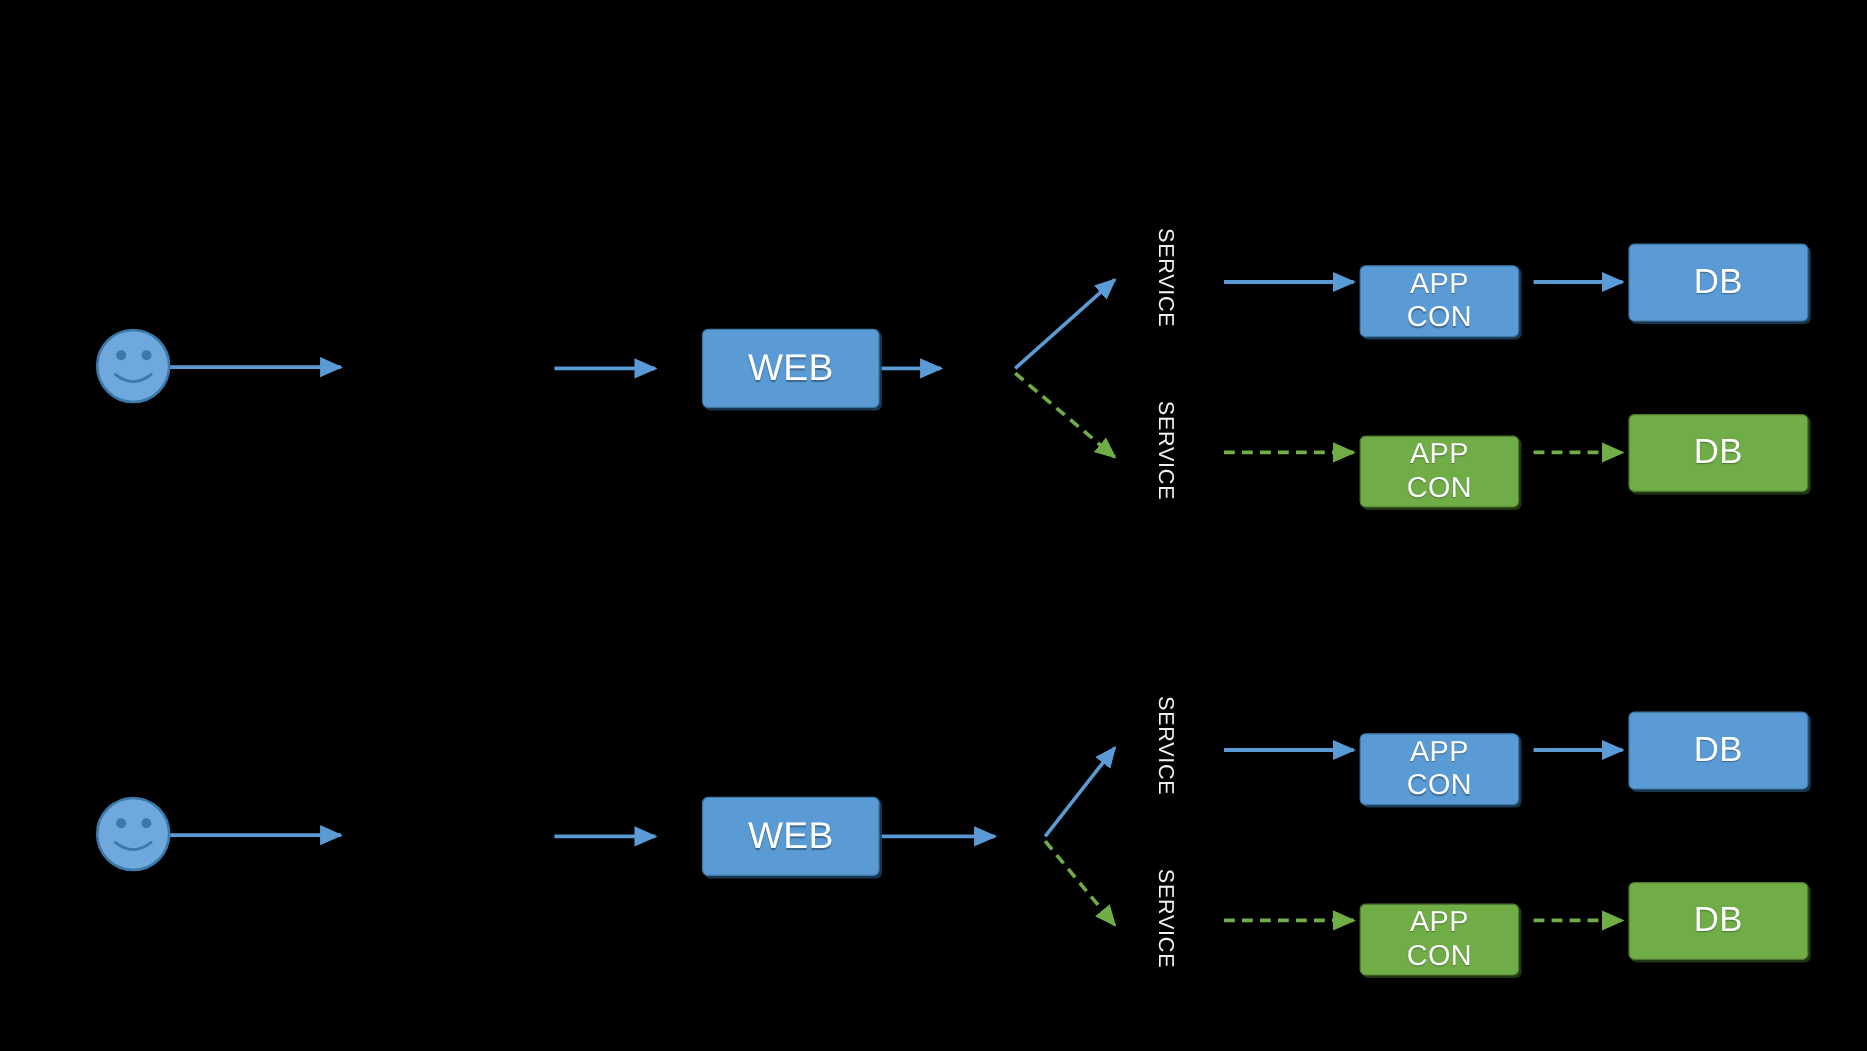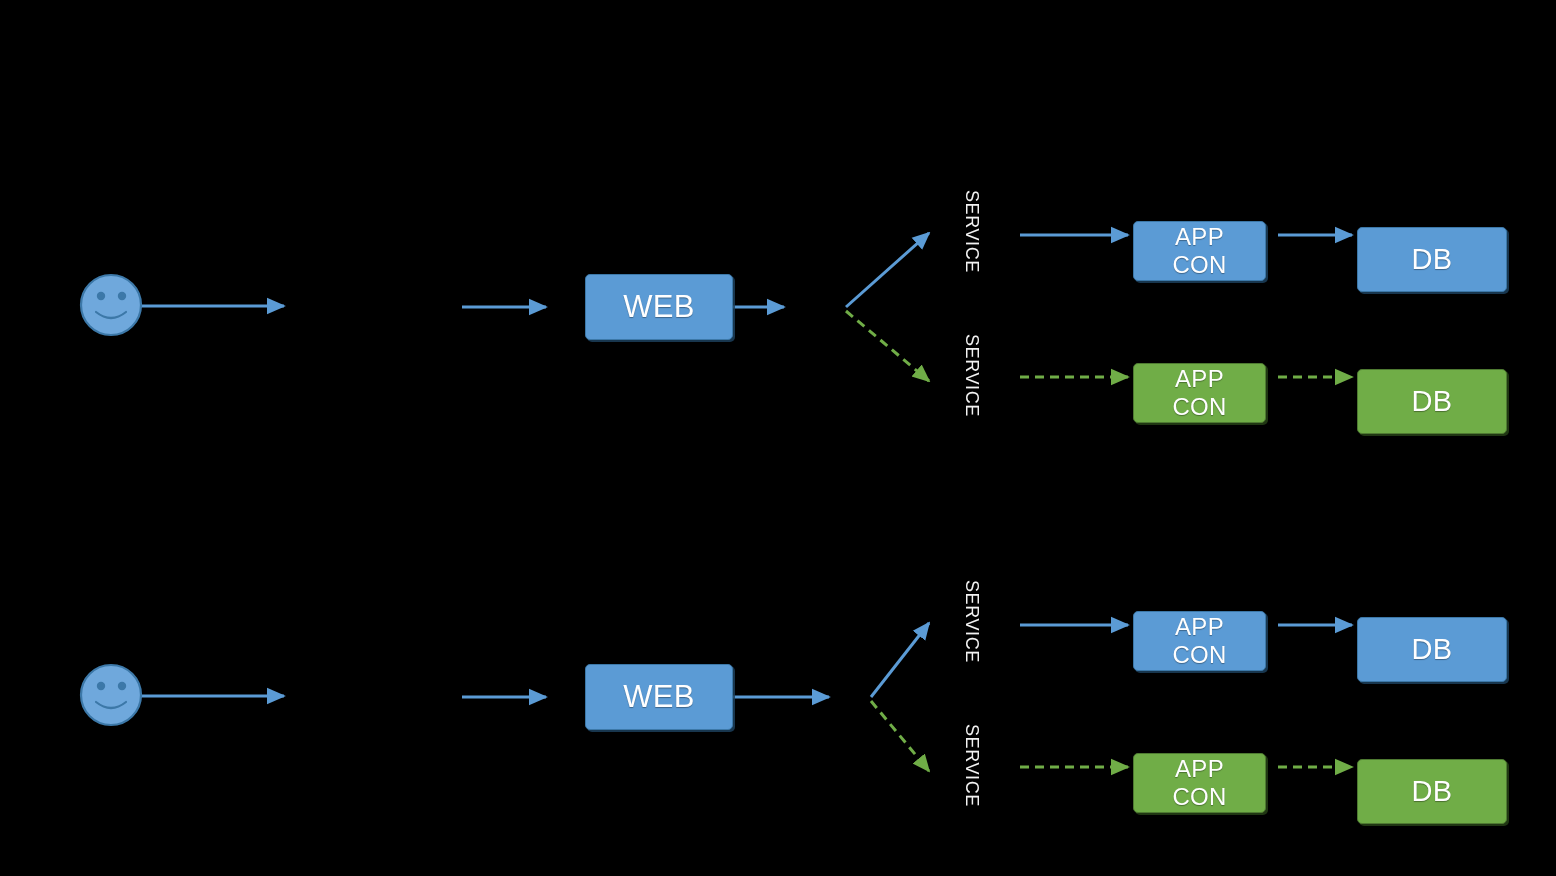--- a/index.html
+++ b/index.html
@@ -48,21 +48,21 @@
     border: 1.5px solid #3C78A8;
     box-shadow: 2px 2px 0 rgba(28,63,92,0.85);
   }
   .node-green {
     background: #70AD47;
     border: 1.5px solid #4E7A31;
     box-shadow: 2px 2px 0 rgba(38,63,22,0.85);
   }
 
   .box-web   { font-size: 31px; margin-left: 36px; }
-  .box-db    { font-size: 29px; margin-top: 24px; }
+  .box-db    { font-size: 29px; }
   .box-app   { font-size: 24px; }
 
   
   .service-label {
     position: absolute;
     color: #f2f2f2;
     font-size: 18px;
     letter-spacing: 0.6px;
     transform-origin: left top;
     transform: rotate(90deg);

